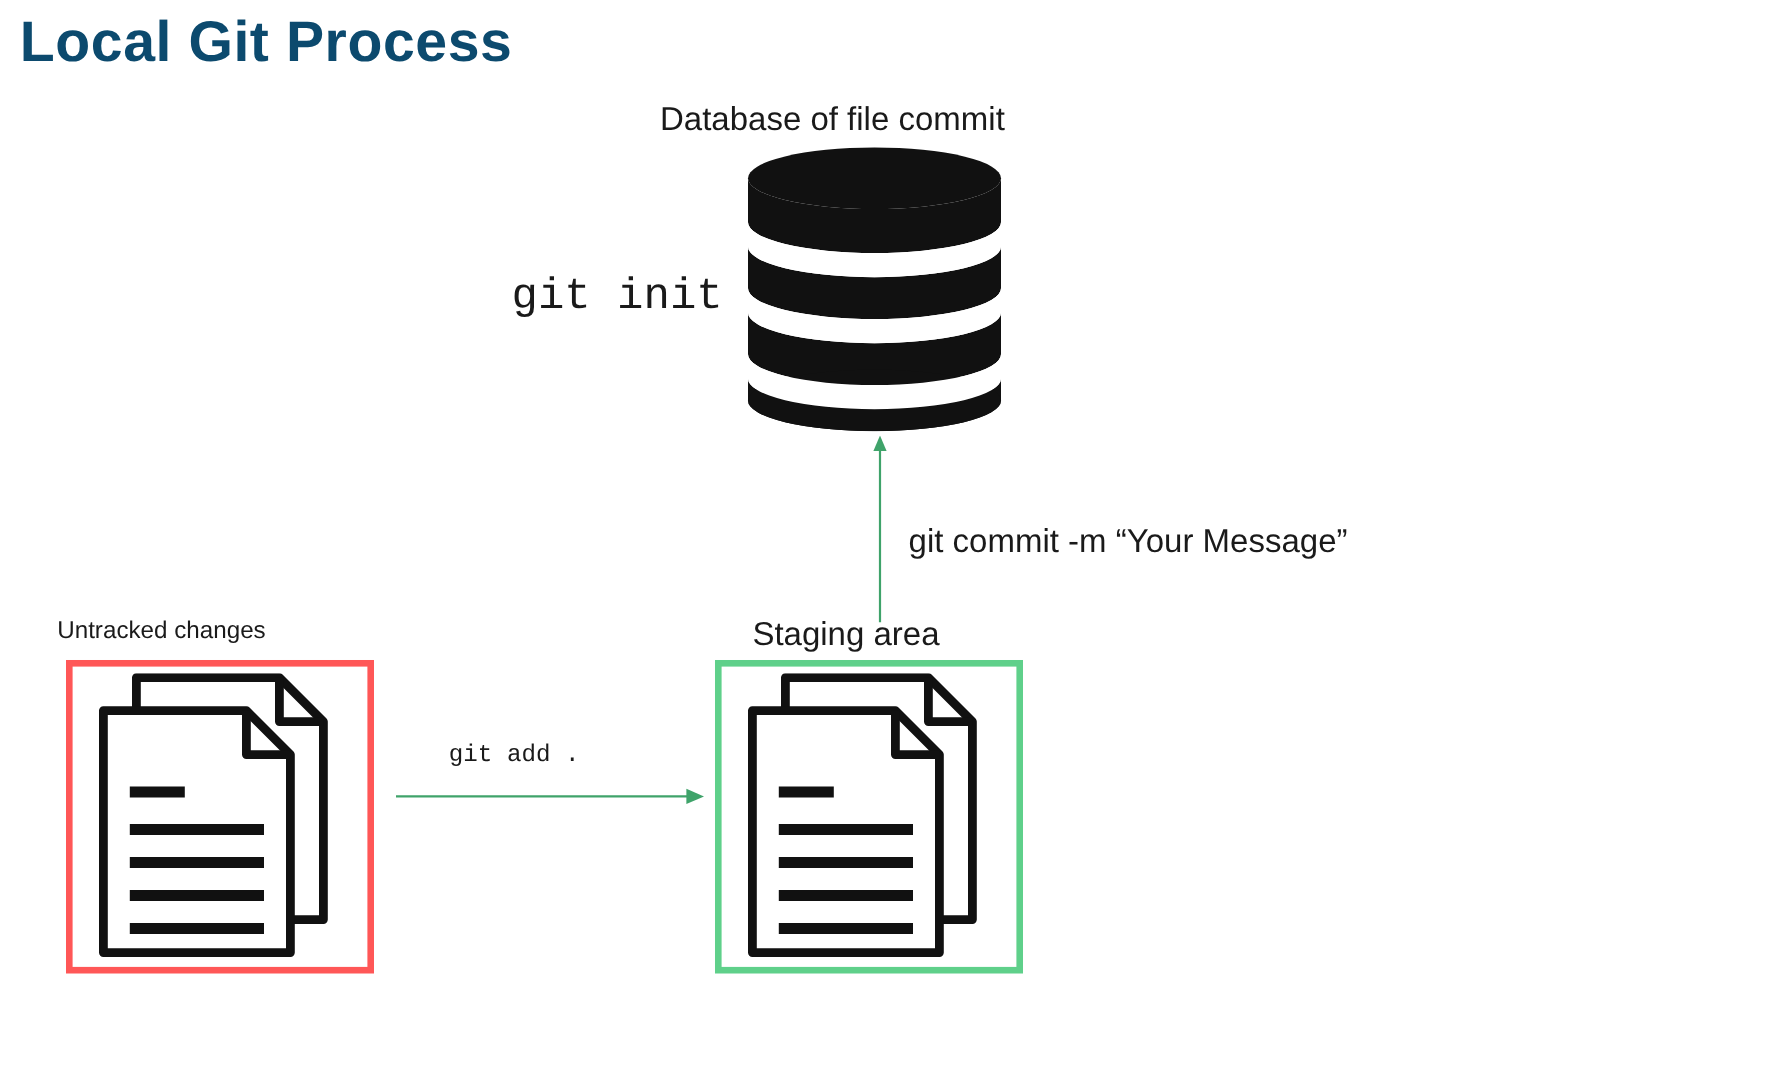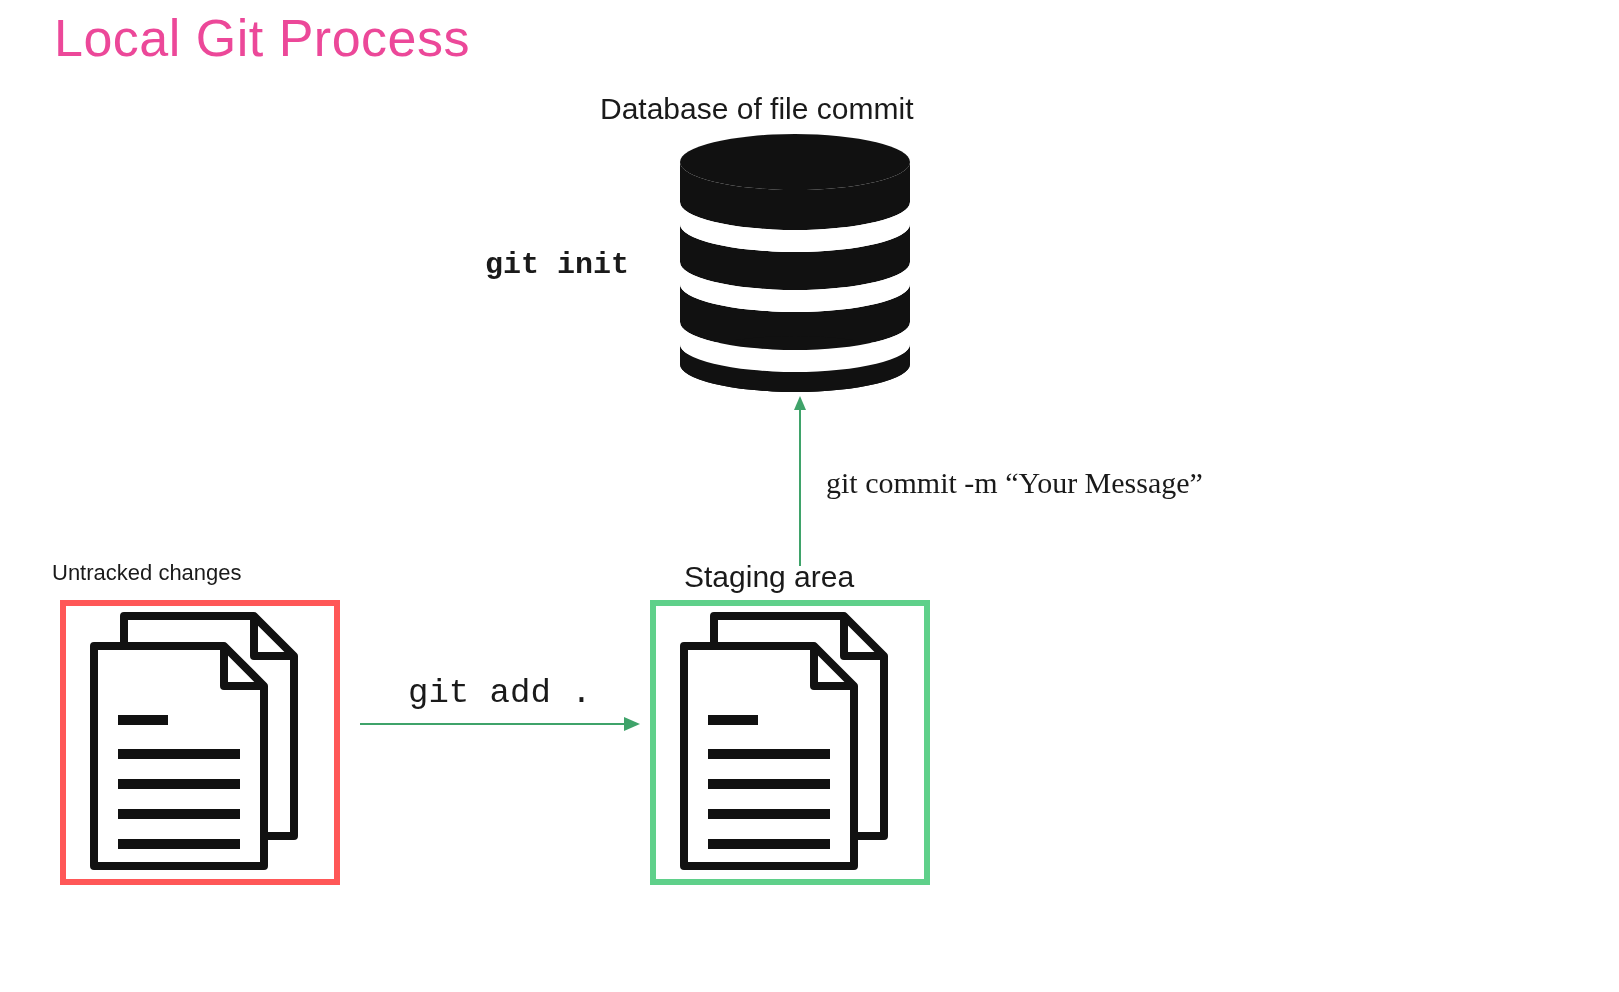--- a/index.html
+++ b/index.html
@@ -9,59 +9,57 @@
       width: 1619px;
       height: 992px;
       position: relative;
       color: #1a1a1a;
     }
     .title {
       position: absolute;
       top: 8px;
       left: 18px;
       font-size: 52px;
-      font-weight: 400;
-      color: #ec4899;
+      font-weight: 700;
+      color: #0c4a6e;
       letter-spacing: 0.5px;
-      margin-left: 36px;
     }
     .db-label {
       position: absolute;
       top: 92px;
       left: 600px;
       font-size: 30px;
       font-weight: 400;
     }
     .db-icon {
       position: absolute;
       top: 132px;
       left: 670px;
       width: 250px;
       height: 260px;
     }
     .init-label {
       position: absolute;
       top: 248px;
-      left: 485px;
+      left: 465px;
       font-family: "Courier New", Courier, monospace;
-      font-size: 30px;
-      font-weight: bold;
+      font-size: 40px;
     }
     .commit-arrow {
       position: absolute;
       top: 396px;
       left: 790px;
       width: 4px;
       height: 170px;
     }
     .commit-label {
       position: absolute;
-      top: 466px;
+      top: 476px;
       left: 826px;
-      font-family: Liberation Serif, serif;
+      font-family: Liberation Sans, sans-serif;
       font-size: 30px;
       white-space: nowrap;
     }
     .untracked-label {
       position: absolute;
       top: 560px;
       left: 52px;
       font-size: 22px;
       font-weight: 400;
     }
@@ -100,21 +98,21 @@
       top: 714px;
       left: 360px;
       width: 280px;
       height: 20px;
     }
     .add-label {
       position: absolute;
       top: 674px;
       left: 408px;
       font-family: "Courier New", Courier, monospace;
-      font-size: 34px;
+      font-size: 22px;
     }
   </style>
 </head>
 <body>
 
 <div class="title">Local Git Process</div>
 
 <div class="db-label">Database of file commit</div>
 
 <div class="db-icon">

